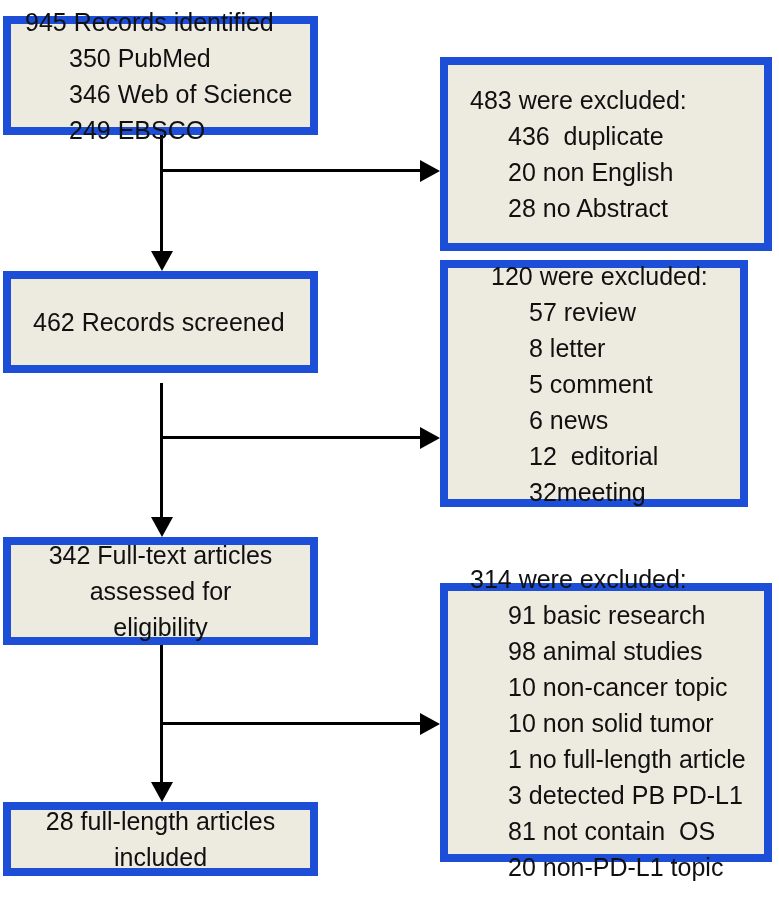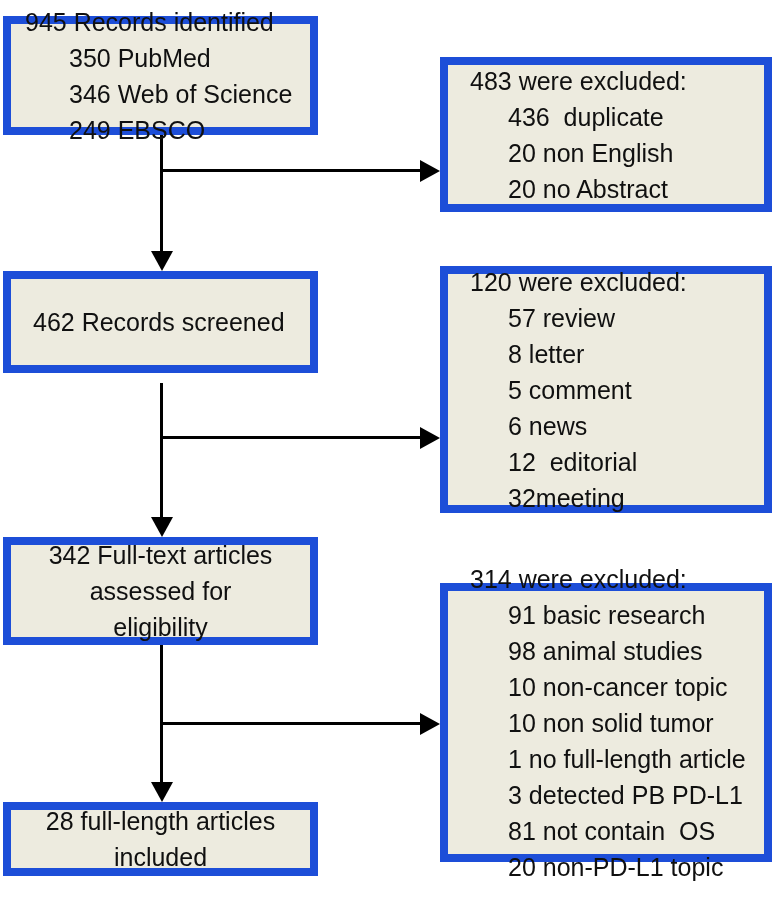--- a/index.html
+++ b/index.html
@@ -104,32 +104,32 @@
   <div class="hline" style="left:160px; top:722px; width:266px;"></div>
   <div class="arrow-right" style="left:420px; top:713px;"></div>
 
   <div class="node source" style="left:3px; top:16px; width:315px; height:119px;">
     <div class="line">945 Records identified</div>
     <div class="line indent">350 PubMed</div>
     <div class="line indent">346 Web of Science</div>
     <div class="line indent">249 EBSCO</div>
   </div>
 
-  <div class="node list" style="left:440px; top:57px; width:332px; height:155px;">
+  <div class="node list" style="left:440px; top:57px; width:332px; height:194px;">
     <div class="line">483 were excluded:</div>
     <div class="line indent">436  duplicate</div>
     <div class="line indent">20 non English</div>
-    <div class="line indent">20 no Abstract</div>
+    <div class="line indent">28 no Abstract</div>
   </div>
 
   <div class="node left-single" style="left:3px; top:271px; width:315px; height:102px;">
     <div class="line">462 Records screened</div>
   </div>
 
-  <div class="node list" style="left:440px; top:266px; width:332px; height:247px;">
+  <div class="node list" style="left:440px; top:260px; width:308px; height:247px;padding-left:21px;">
     <div class="line">120 were excluded:</div>
     <div class="line indent">57 review</div>
     <div class="line indent">8 letter</div>
     <div class="line indent">5 comment</div>
     <div class="line indent">6 news</div>
     <div class="line indent">12  editorial</div>
     <div class="line indent">32meeting</div>
   </div>
 
   <div class="node left-center" style="left:3px; top:537px; width:315px; height:108px;">

